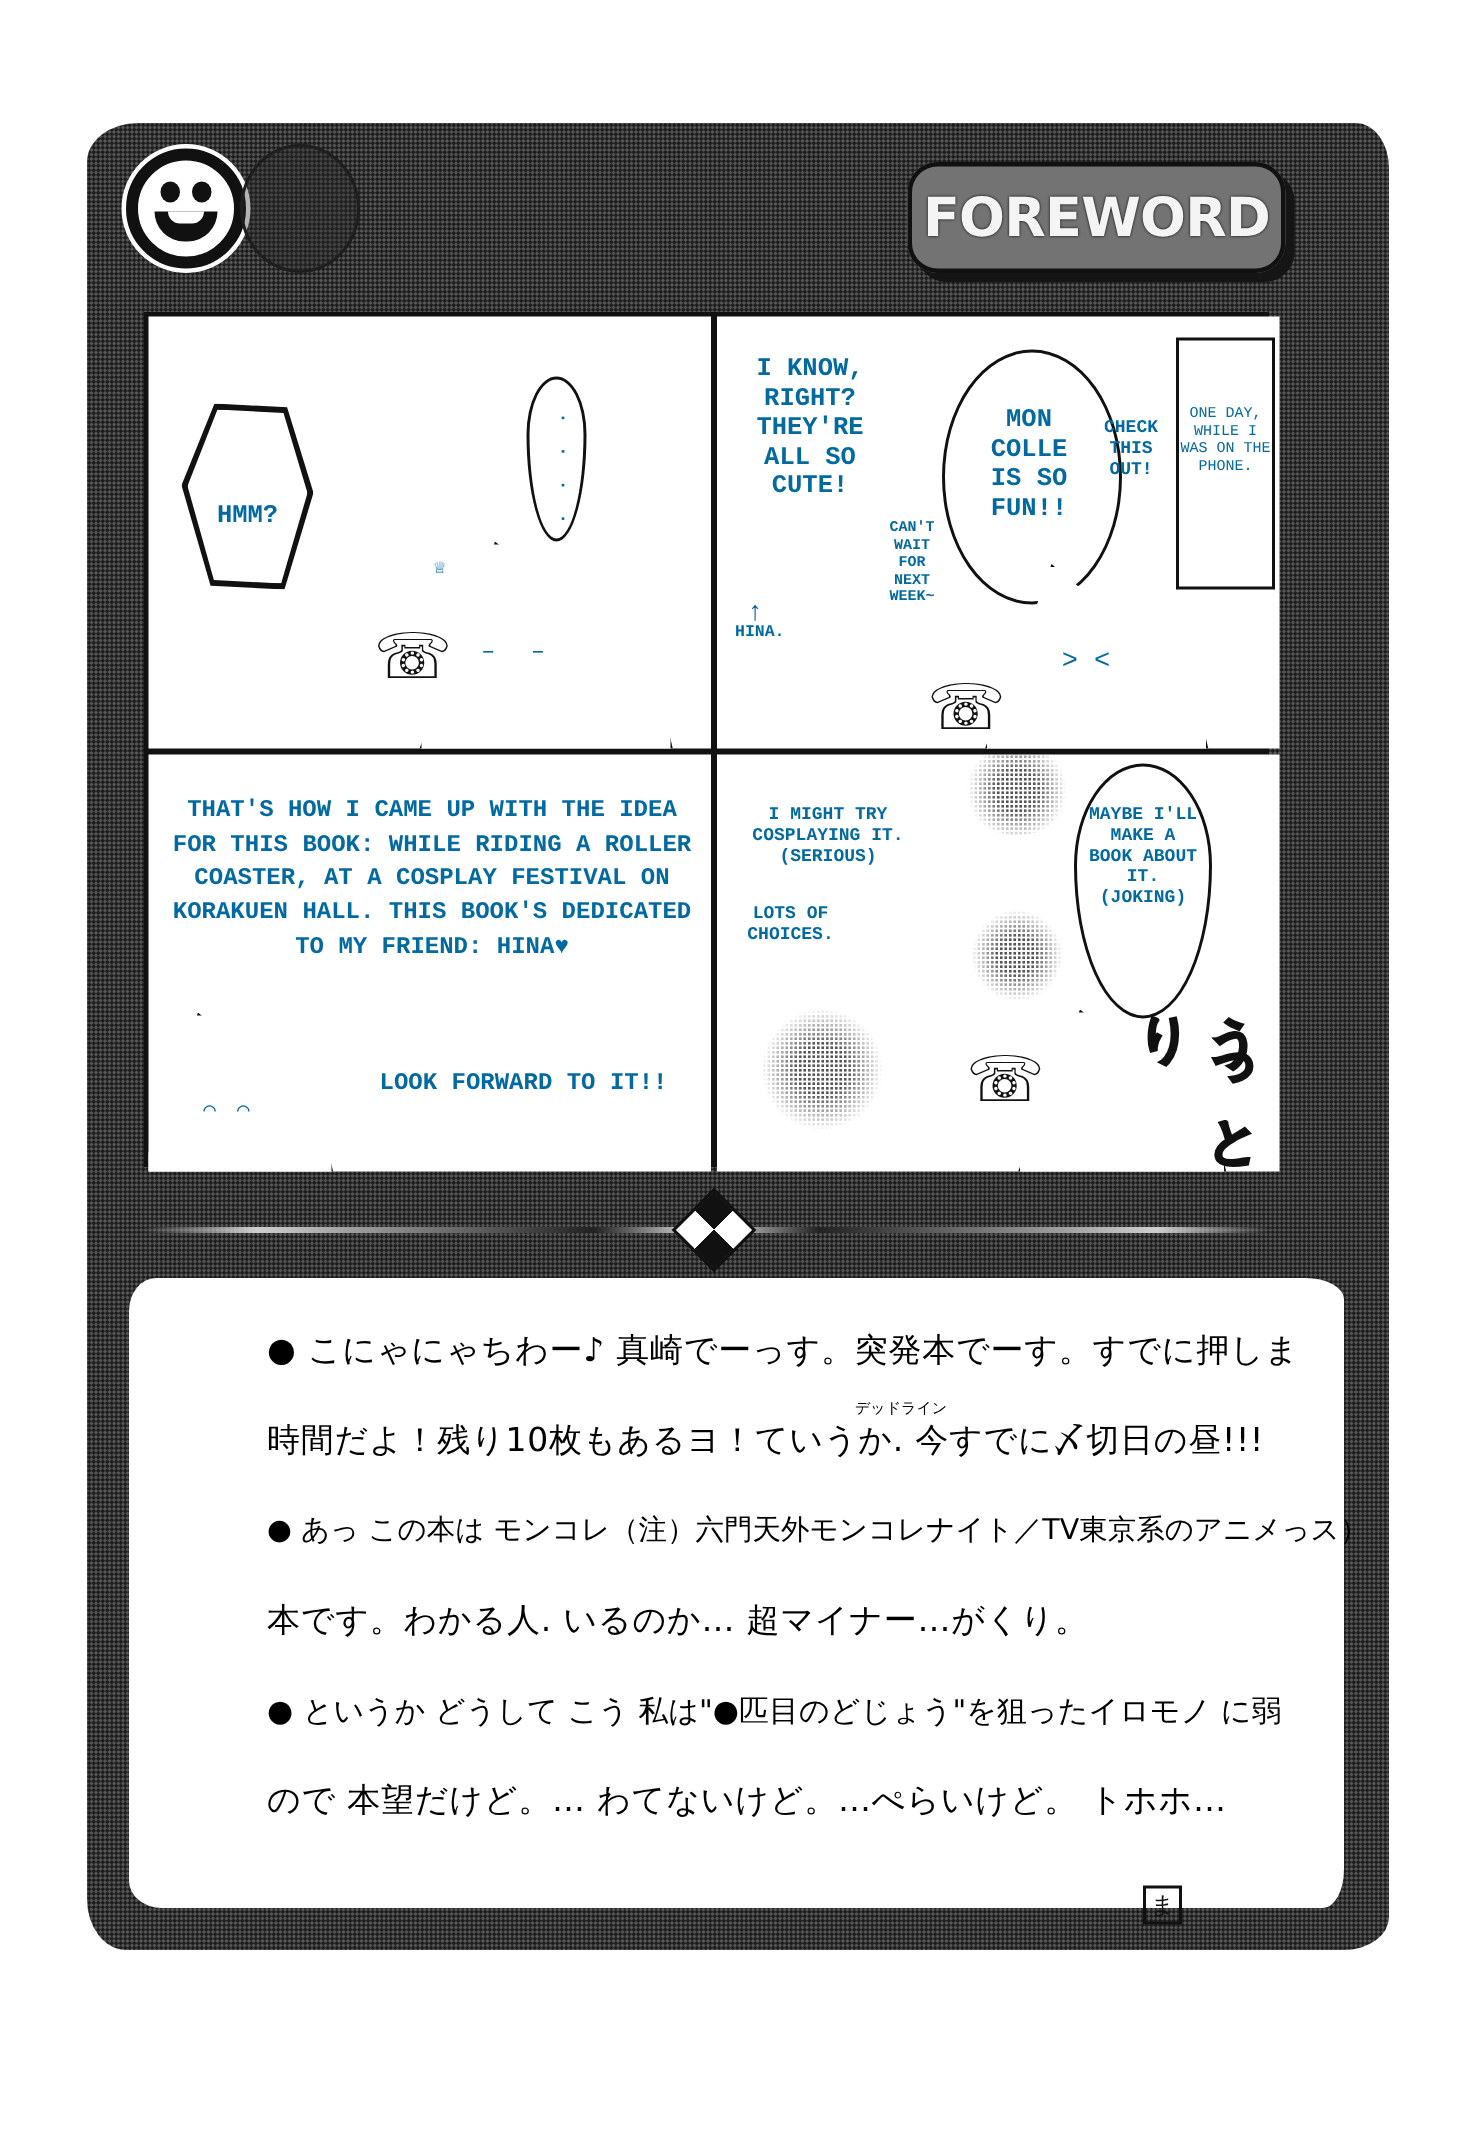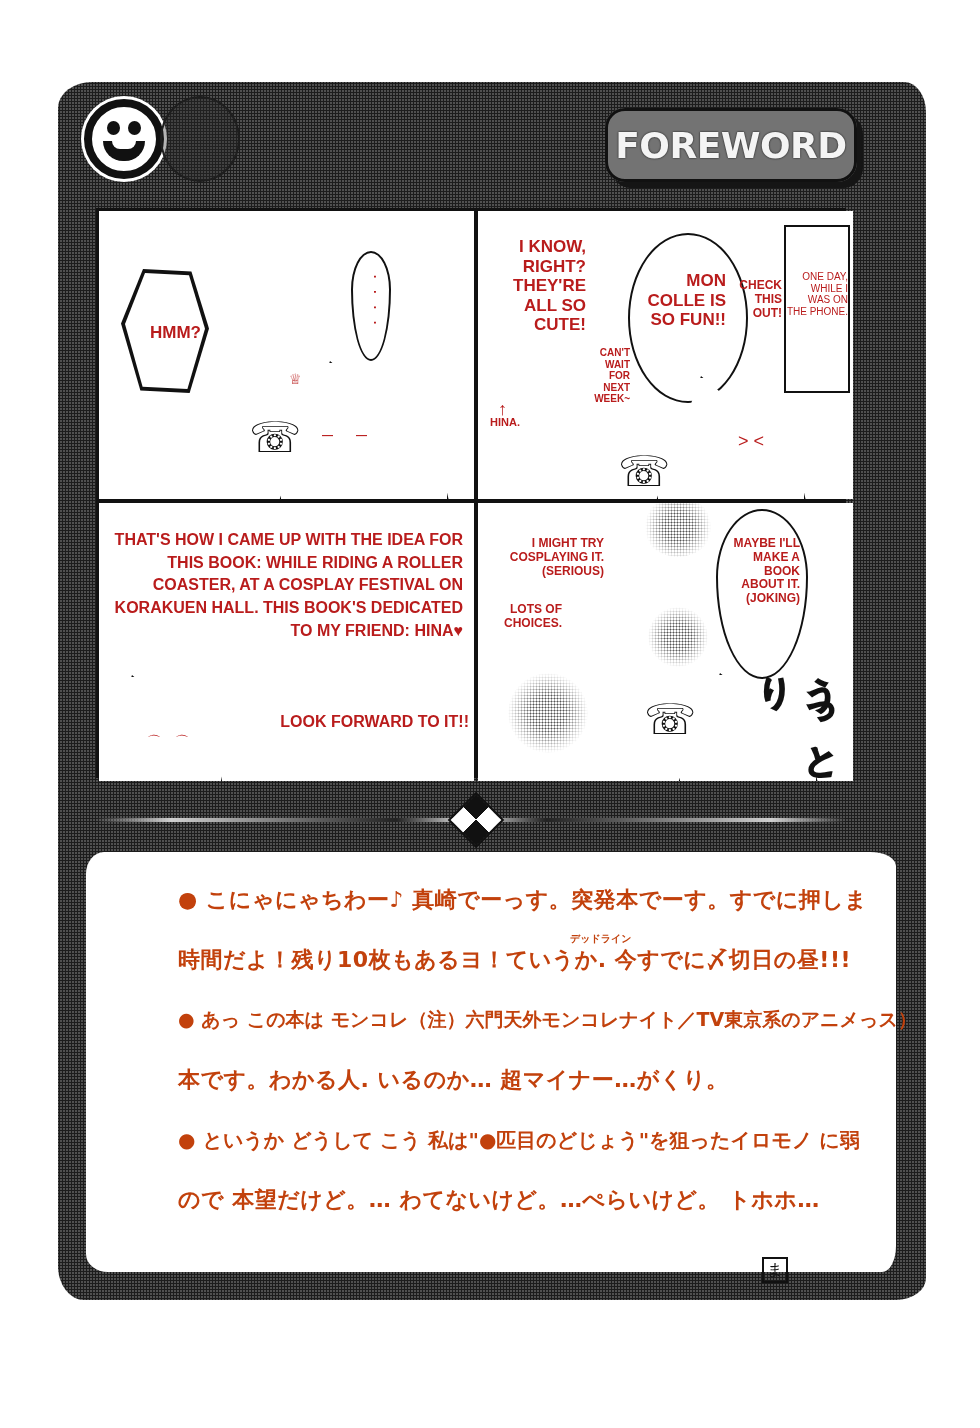--- a/index.html
+++ b/index.html
@@ -52,21 +52,21 @@
 
   
   .panels {
     position: absolute; left: 96px; top: 208px; width: 750px; height: 570px;
     background: #111; display: grid;
     grid-template-columns: 375px 375px; grid-template-rows: 288px 278px;
     gap: 4px; padding: 3px;
   }
   .panel { background: #fff; position: relative; overflow: hidden; }
 
-  .caption { position: absolute; font-family: Liberation Sans, sans-serif; font-weight: bold; text-align: right; color: #b91c1c; line-height: 1.15; }
+  .caption { position: absolute; font-family: Liberation Mono, monospace; font-weight: bold; text-align: center; color: #0369a1; line-height: 1.15; }
 
   
   .hex-bubble {
     position: absolute; left: 22px; top: 58px; width: 88px; height: 124px;
     clip-path: polygon(25% 0, 80% 2%, 100% 48%, 78% 100%, 22% 98%, 0 44%);
     background: #111;
   }
   .hex-bubble::after {
     content: ""; position: absolute; inset: 4px;
     clip-path: polygon(25% 0, 80% 2%, 100% 48%, 78% 100%, 22% 98%, 0 44%);
@@ -118,22 +118,22 @@
 
   
   .note-box {
     position: absolute; left: 86px; top: 852px; width: 810px; height: 420px;
     background: #fff;
     border-radius: 18px 26px 14px 22px / 22px 14px 26px 18px;
   }
   .note-lines { position: absolute; left: 178px; top: 870px; width: 640px; }
   .note-line {
     height: 60px; display: flex; align-items: center;
-    font-family: "DejaVu Sans", sans-serif; font-size: 22px; color: #c2410c; white-space: nowrap;
-    letter-spacing: 0.5px; position: relative; font-weight: bold;
+    font-family: "DejaVu Sans", sans-serif; font-size: 22px; color: #000000; white-space: nowrap;
+    letter-spacing: 0.5px; position: relative;
   }
   .ruby {
     position: absolute; left: 392px; top: 2px; font-size: 10px; letter-spacing: 0; text-align: right;
   }
   .signature {
     position: absolute; left: 762px; top: 1257px; width: 26px; height: 26px;
     border: 2px solid #111; font-size: 16px; display: flex; align-items: center; justify-content: center;
     font-family: "DejaVu Sans", sans-serif;
   }
 </style>
@@ -149,21 +149,21 @@
 </div>
 <div class="ghost-circle"></div>
 <div class="foreword-tag">
   <span>FOREWORD</span>
 </div>
 
 <div class="panels">
 
   <div class="panel">
     <div class="hex-bubble"></div>
-    <div class="caption" style="left:30px;top:112px;width:72px;font-size:17px;">HMM?</div>
+    <div class="caption" style="left:30px;top:124px;width:72px;font-size:17px;">HMM?</div>
     <div class="drop-bubble"></div>
     <div class="caption" style="left:262px;top:64px;width:20px;font-size:12px;writing-mode:vertical-rl;letter-spacing:4px;">· · · ·</div>
     <div class="cat-head" style="left:180px;top:150px;width:170px;height:140px;"></div>
     <div class="caption" style="left:190px;top:160px;font-size:14px;font-weight:normal;">♕</div>
     <div class="caption" style="left:218px;top:218px;width:60px;font-size:11px;letter-spacing:10px;">— —</div>
     <div class="phone" style="left:150px;top:206px;">☏</div>
   </div>
 
   <div class="panel">
     <div class="narration-box" style="left:306px;top:14px;width:66px;height:168px;"></div>

